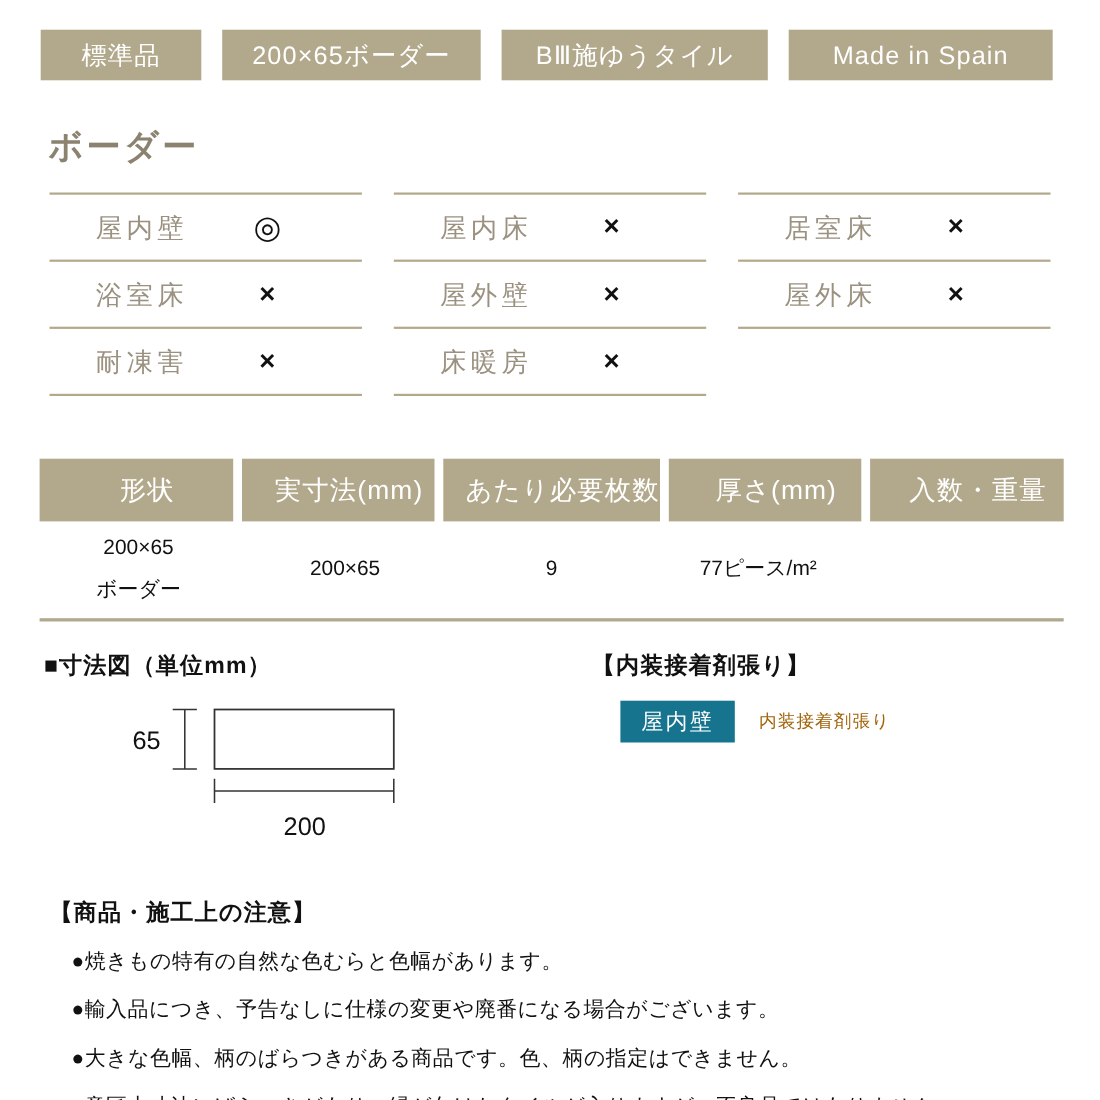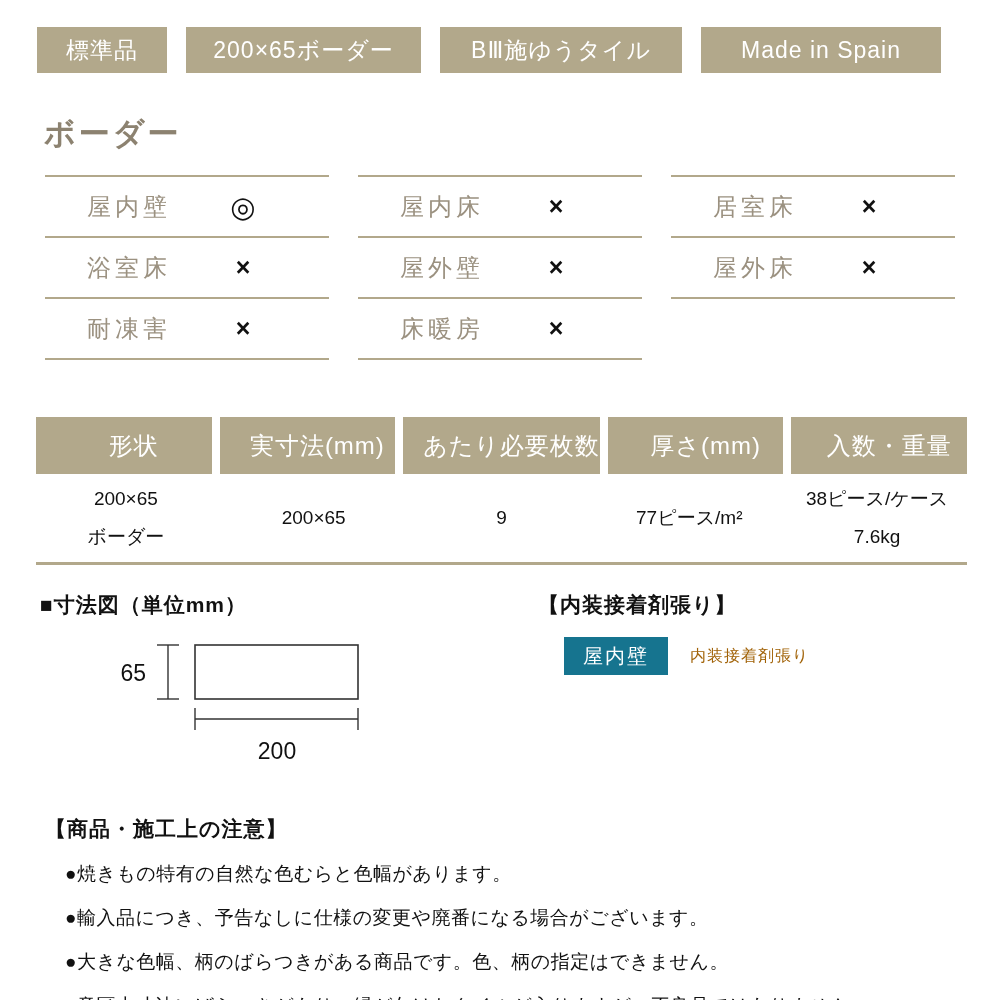--- a/index.html
+++ b/index.html
@@ -19,21 +19,21 @@
     position:relative;
   }
 
   
   .badges{display:flex;gap:19px;padding:27px 0 0 37px;}
   .badge{
     background:var(--tan);color:#fff;height:46px;
     display:flex;align-items:center;justify-content:center;
     font-size:23px;letter-spacing:1px;white-space:nowrap;
   }
-  .badge.b0{width:130px;}
+  .badge.b0{width:146px;}
   .badge.b1{width:235px;}
   .badge.b2{width:242px;}
   .badge.b3{width:240px;}
 
   
   .usage-title{
     margin:40px 0 0 44px;
     color:var(--heading);
     font-size:31px;font-weight:bold;letter-spacing:3px;
   }
@@ -158,24 +158,20 @@
     <div class="spec-header">入数・重量</div>
   </div>
   <div class="spec-values">
     <div class="spec-cell">
       <div>200×65</div>
       <div>ボーダー</div>
     </div>
     <div class="spec-cell">200×65</div>
     <div class="spec-cell">9</div>
     <div class="spec-cell">77ピース/m²</div>
-    <div class="spec-cell">
-      <div>38ピース/ケース</div>
-      <div>7.6kg</div>
-    </div>
   </div>
 </div>
 
 <div class="row2">
   <div class="dim-block">
     <div class="dim-title">■寸法図（単位mm）</div>
     <svg class="dim-svg" width="360" height="150" viewBox="0 0 360 150">
       <rect x="137" y="16" width="163" height="54" fill="none" stroke="#333" stroke-width="1.6"></rect>
 
       <line x1="110" y1="16" x2="110" y2="70" stroke="#333" stroke-width="1.4"></line>

